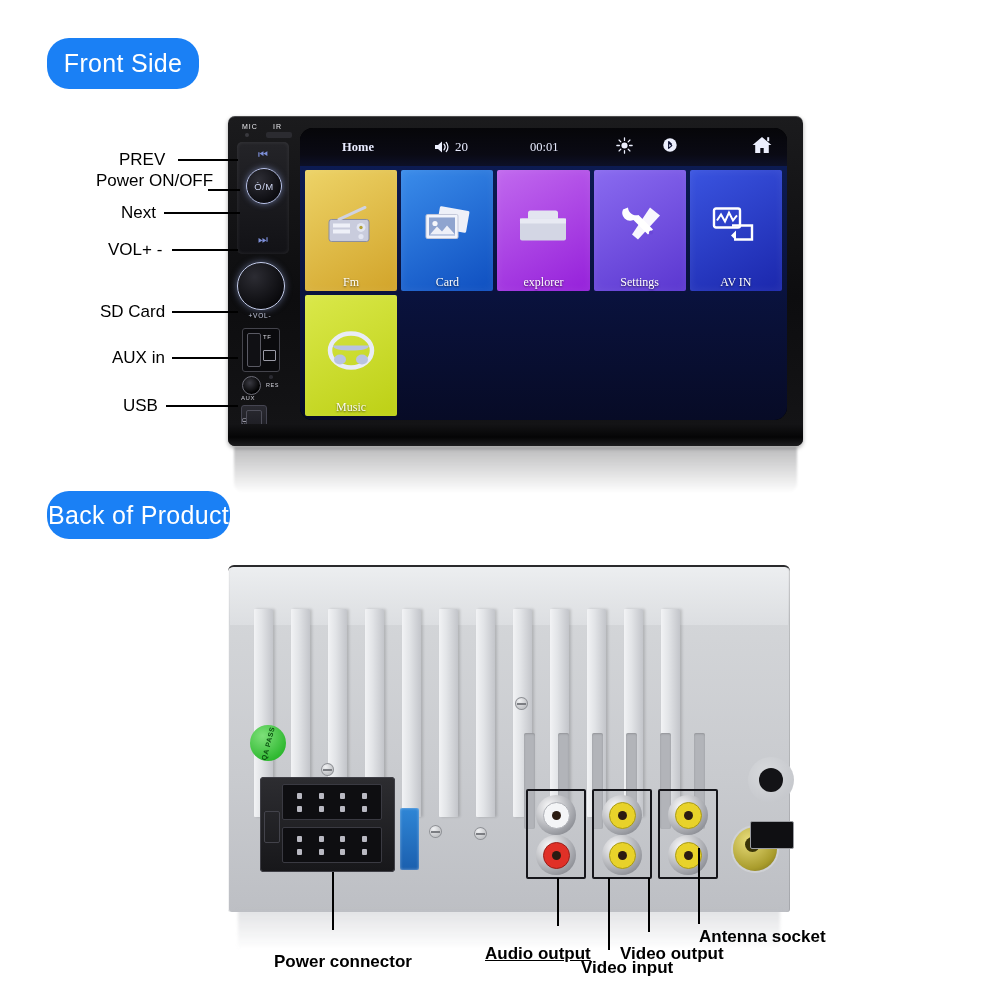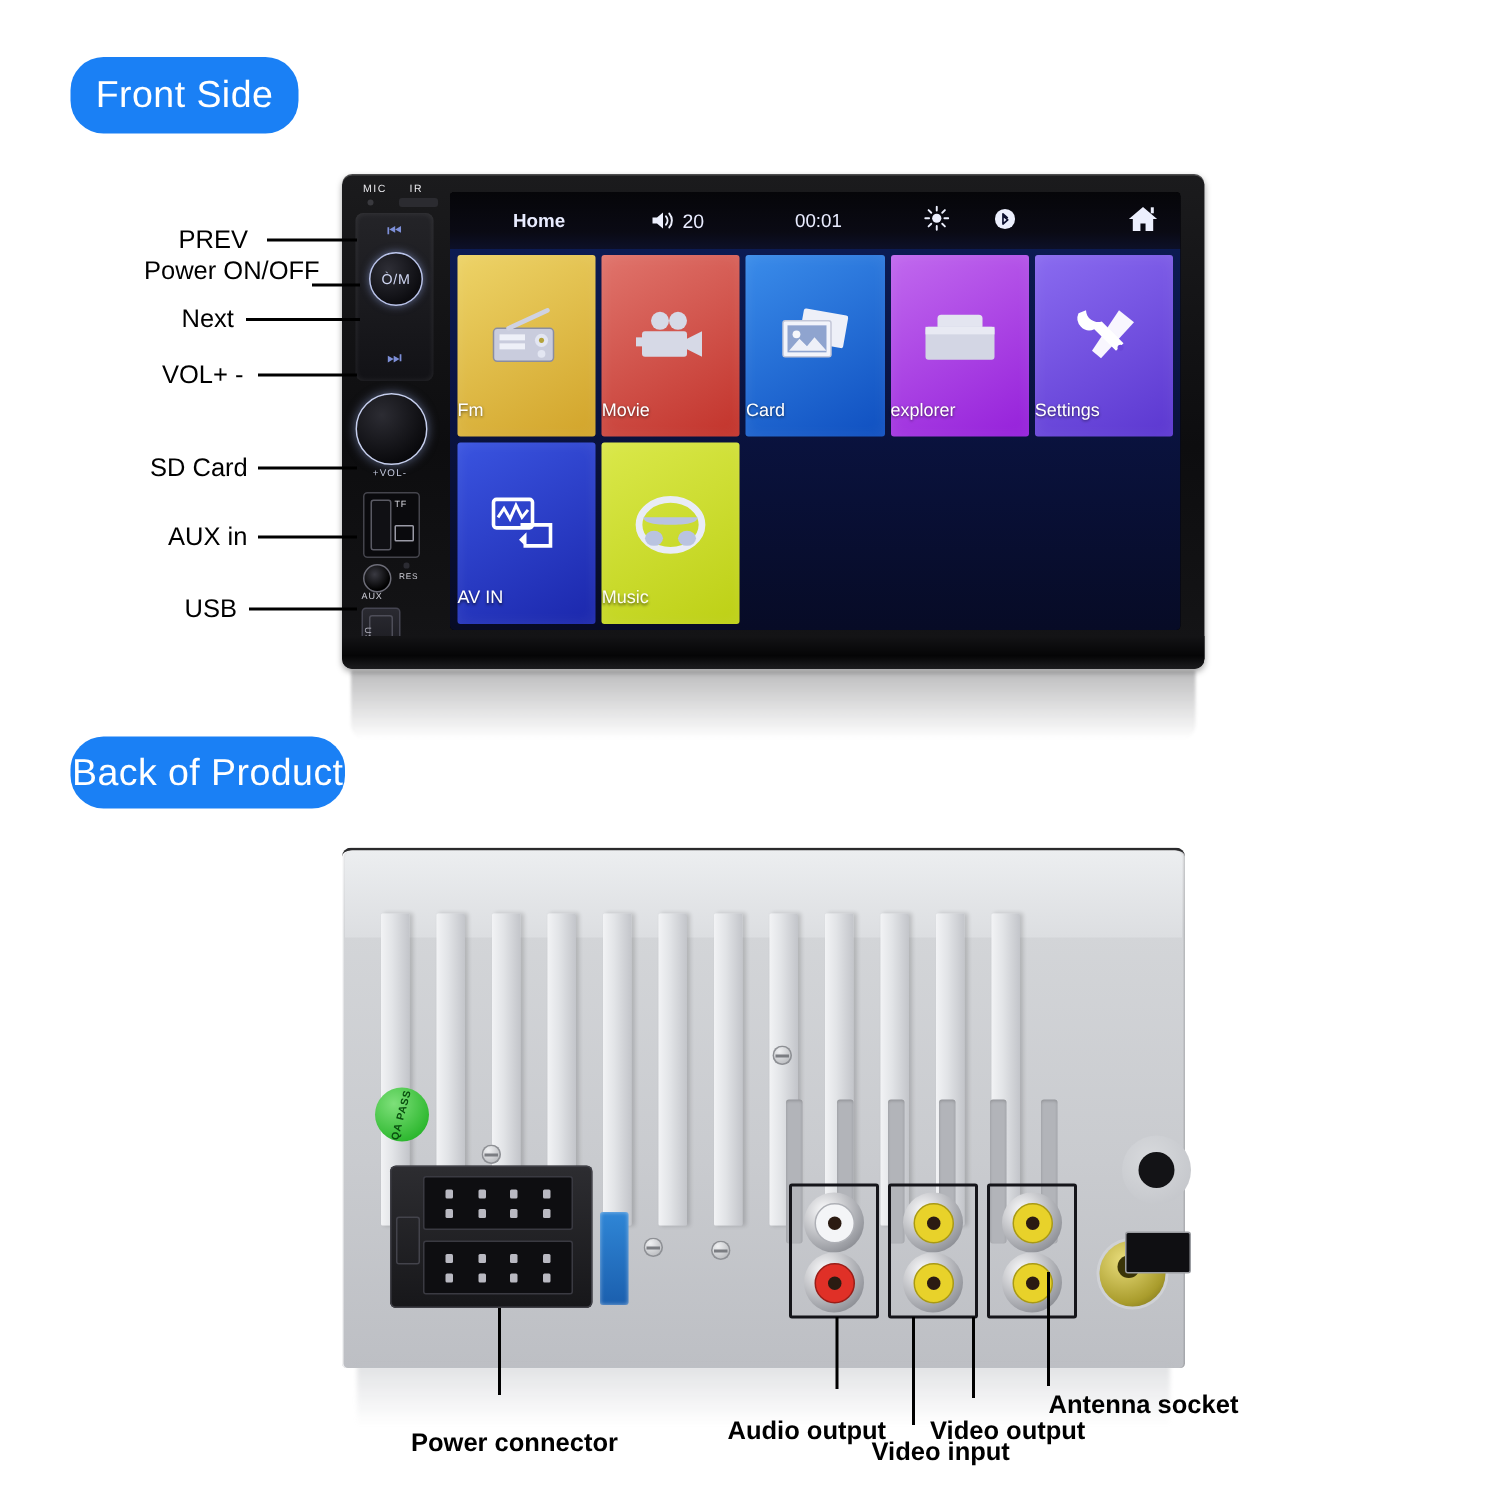--- a/index.html
+++ b/index.html
@@ -87,22 +87,23 @@
     position:absolute;left:13px;top:289px;width:24px;height:37px;border-radius:3px;
     background:linear-gradient(180deg,#2a2a31,#15151a);border:1px solid #454551;
   }
   #usb-port .inner{position:absolute;left:4px;top:4px;right:4px;bottom:4px;border:1px solid #4e4e59;border-radius:2px;}
   #usb-port .txt{position:absolute;left:5px;top:12px;color:#b8b8c4;font-size:6px;
     transform:rotate(90deg);transform-origin:left top;letter-spacing:.6px;}
 
   
   #screen{
     position:absolute;left:72px;top:12px;width:487px;height:292px;
-    background:#04040a;border-radius:3px;overflow:hidden;
+    background:#04040a;border-radius:13px;overflow:hidden;
     box-shadow:inset 0 0 0 2px #000;
+    font-family:Liberation Serif, serif;
   }
   #statusbar{
     position:absolute;left:0;top:0;width:100%;height:38px;
     background:linear-gradient(180deg,#060609 0%,#0a0a14 70%,#0d1028 100%);
     display:flex;align-items:center;color:#e9ecff;font-size:13px;
   }
   #statusbar .sb-home{position:absolute;left:42px;font-weight:bold;font-size:12.5px;}
   #statusbar .sb-vol{position:absolute;left:134px;display:flex;align-items:center;gap:4px;}
   #statusbar .sb-time{position:absolute;left:230px;font-size:12.5px;}
   #statusbar .sb-bright{position:absolute;left:316px;}
@@ -110,21 +111,21 @@
   #statusbar .sb-homeicon{position:absolute;right:14px;}
 
   #appgrid{
     position:absolute;left:0;top:38px;width:100%;height:254px;
     background:linear-gradient(180deg,#0c1b52 0%,#0a1340 45%,#070b26 100%);
     display:grid;grid-template-columns:repeat(5,1fr);grid-template-rows:1fr 1fr;
     gap:4px;padding:4px 5px;box-sizing:border-box;
   }
   .app{
     position:relative;border-radius:2px;display:flex;flex-direction:column;
-    justify-content:flex-end;padding-bottom:11px;
+    align-items:center;justify-content:flex-end;padding-bottom:1px;
     box-shadow:inset 0 0 10px rgba(255,255,255,.08);
   }
   .app .ic{position:absolute;top:50%;left:50%;transform:translate(-50%,-58%);}
   .app .lab{color:#ffffff;font-size:12px;text-shadow:0 1px 2px rgba(0,0,0,.6);z-index:2;}
   .app.light .lab{color:#fdfdf2;}
 
   
   #front-reflect{
     position:absolute;left:234px;top:447px;width:563px;height:46px;
     background:linear-gradient(180deg,rgba(30,30,34,.30),rgba(255,255,255,0));
@@ -313,32 +314,20 @@
             <circle cx="36" cy="22" r="4.4" fill="#e3e6f2"></circle>
               <circle cx="36" cy="22" r="1.7" fill="#b4a33a"></circle>
             <circle cx="36" cy="31" r="2.6" fill="#e3e6f2"></circle>
             <path d="M14 14L40 2" stroke="#cfd2e2" stroke-width="3" stroke-linecap="round"></path>
           </svg>
         </span>
         <span class="lab">Fm</span>
       </div>
 
 
-      <div class="app" style="background:linear-gradient(150deg,#e0746c,#c2332b);">
-        <span class="ic">
-          <svg width="52" height="40" viewBox="0 0 52 40">
-            <circle cx="19" cy="9" r="6" fill="#d6d9e6"></circle>
-              <circle cx="31" cy="9" r="6" fill="#d6d9e6"></circle>
-            <rect x="7" y="16" width="30" height="17" rx="2" fill="#d6d9e6"></rect>
-            <path d="M37 21l10-5v17l-10-5z" fill="#d6d9e6"></path>
-            <rect x="3" y="20" width="5" height="6" fill="#d6d9e6"></rect>
-          </svg>
-        </span>
-        <span class="lab">Movie</span>
-      </div>
 
       <div class="app" style="background:linear-gradient(150deg,#3a8cea,#0f4fc0);">
         <span class="ic">
           <svg width="52" height="40" viewBox="0 0 52 40">
             <rect x="17" y="3" width="30" height="22" rx="1.5" fill="#eef0f8" transform="rotate(10 32 14)"></rect>
             <rect x="5" y="9" width="32" height="24" rx="1.5" fill="#f2f4fb" stroke="#c3c7d8" stroke-width="1"></rect>
             <rect x="8" y="12" width="26" height="18" fill="#8fa4cf"></rect>
             <circle cx="14" cy="18" r="2.6" fill="#f6f7fb"></circle>
             <path d="M9 29l7-8 5 5 5-6 8 9z" fill="#eef0f8"></path>
           </svg>
@@ -530,21 +519,21 @@
   </div>
   <div id="blk-conn"></div>
 </div>
 
 <div id="back-reflect"></div>
 
 <div class="vlead" style="left:332px;top:872px;height:58px;"></div>
 <div class="bcall" style="left:274px;top:952px;">Power connector</div>
 
 <div class="vlead" style="left:557px;top:878px;height:48px;"></div>
-<div class="bcall" style="left:485px;top:944px;">Audio output</div>
+<div class="bcall" style="left:485px;top:944px;text-decoration:underline;">Audio output</div>
 
 <div class="vlead" style="left:608px;top:878px;height:72px;"></div>
 <div class="bcall" style="left:581px;top:958px;">Video input</div>
 
 <div class="vlead" style="left:648px;top:878px;height:54px;"></div>
 <div class="bcall" style="left:620px;top:944px;">Video output</div>
 
 <div class="vlead" style="left:698px;top:848px;height:76px;"></div>
 <div class="bcall" style="left:699px;top:927px;">Antenna socket</div>
 

